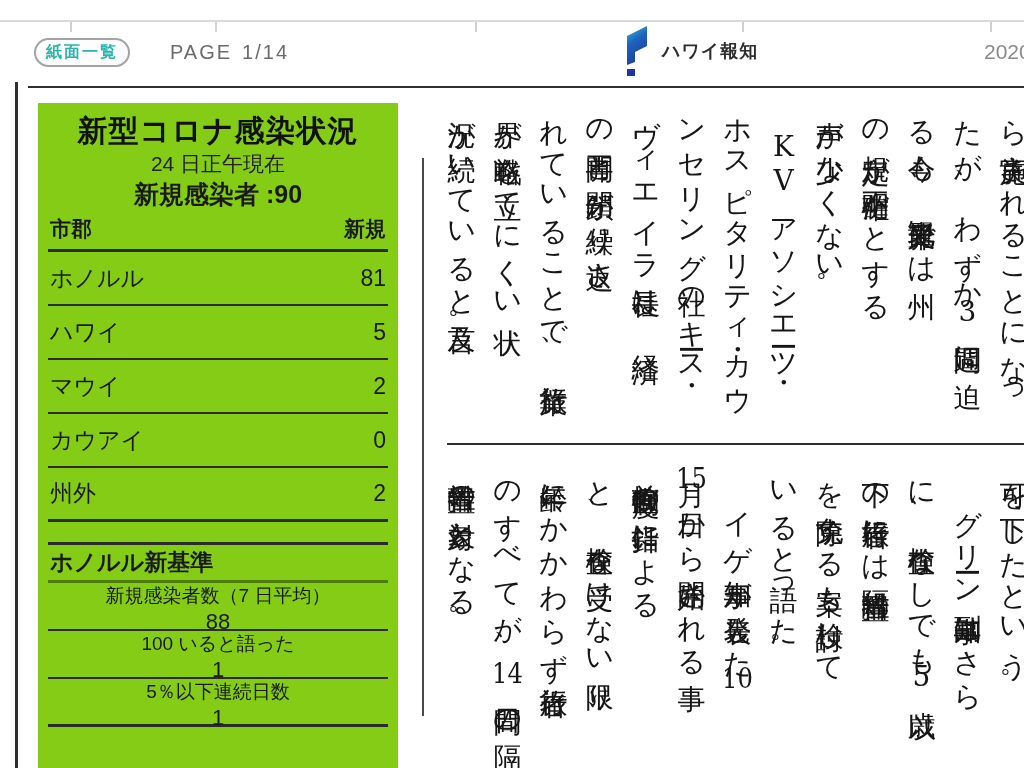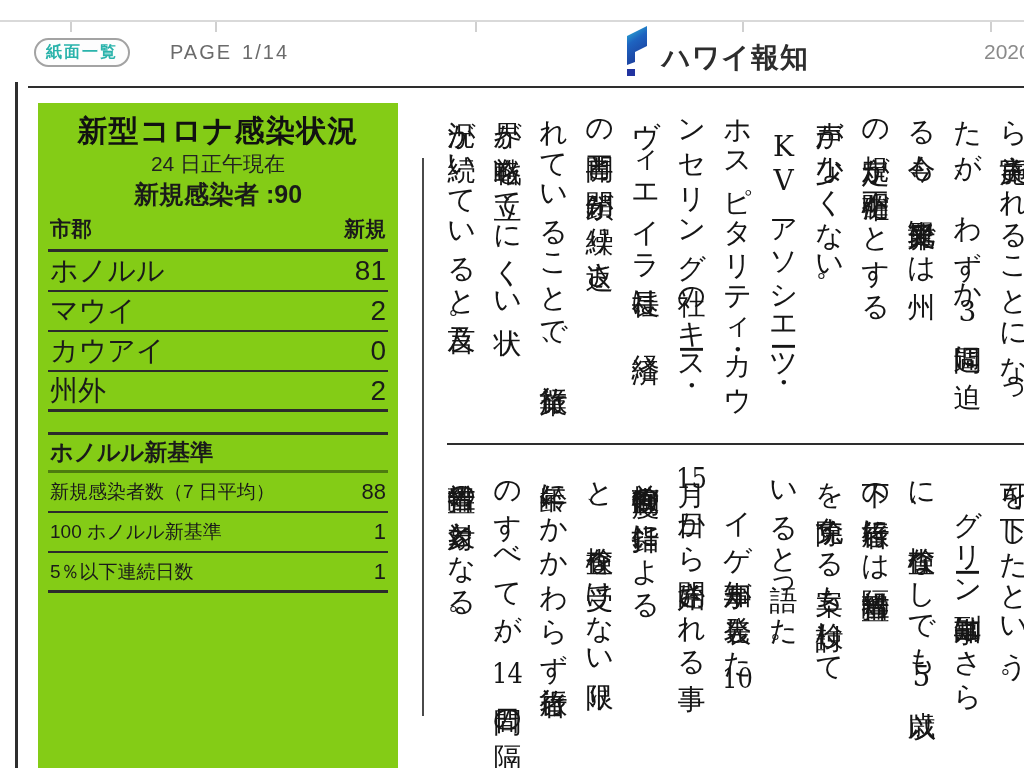--- a/index.html
+++ b/index.html
@@ -12,50 +12,50 @@
   .tick { position:absolute; top:0; width:2px; height:11px; background:#d0d0d0; }
 
   
   .header { position:absolute; top:12px; left:0; width:1024px; height:44px; background:#fff; }
   .pill { position:absolute; left:34px; top:6px; width:96px; height:29px; border:2px solid #a3a3a3;
           border-radius:15px; background:#fdfdfd; color:#2ab3ab; font-size:16px; font-weight:bold;
           display:flex; align-items:center; justify-content:center; letter-spacing:2px; cursor:pointer; }
   .pageind { position:absolute; left:170px; top:9px; font-size:20px; color:#6b6b6b;
              letter-spacing:2px; display:flex; gap:10px; }
   .logo { position:absolute; left:620px; top:-8px; width:34px; height:54px; }
-  .brand { position:absolute; left:662px; top:7px; font-size:28px; font-weight:bold; color:#2d2d2d; letter-spacing:1px; }
+  .brand { position:absolute; left:662px; top:7px; font-size:18px; font-weight:bold; color:#2d2d2d; letter-spacing:1px; }
   .date { position:absolute; left:984px; top:8px; font-size:21px; color:#8a8a8a; white-space:nowrap; }
 
   
   .page { position:absolute; top:56px; left:0; width:1024px; height:712px; background:#fff; overflow:hidden; }
   .left-bar  { position:absolute; left:15px; top:6px;  width:3px;  height:706px; background:#2e2e2e; }
   .top-rule  { position:absolute; left:28px; top:10px; width:996px; height:2px;  background:#2e2e2e; }
   .mid-divider { position:absolute; left:422px; top:82px;  width:2px;  height:558px; background:#4a4a4a; }
   .art-divider { position:absolute; left:447px; top:367px; width:577px; height:2px; background:#2e2e2e; }
 
   
   .table { position:absolute; left:38px; top:27px; width:360px; height:686px;
            background:#84cc16; color:#1a1a1a; padding:8px 10px 0; }
   .t-title { font-size:30px; font-weight:bold; text-align:center; line-height:40px; color:#111; letter-spacing:1px; }
   .t-asof  { font-size:21px; text-align:center; line-height:26px; color:#222; }
   .t-new   { font-size:25px; font-weight:bold; text-align:center; line-height:34px; }
   .t-head  { display:flex; justify-content:space-between; font-size:21px; font-weight:bold;
              height:38px; align-items:flex-end; padding:0 2px 6px; }
   .rows { border-top:3px solid #2b2b2b; }
-  .trow { height:40px; display:flex; justify-content:space-between; align-items:center;
-          border-bottom:2px solid #2b2b2b; font-size:28px; padding:0 2px; }
+  .trow { height:54px; display:flex; justify-content:space-between; align-items:center;
+          border-bottom:2px solid #2b2b2b; font-size:23px; padding:0 2px; }
   .rows .trow:last-child { border-bottom:3px solid #2b2b2b; }
   .totals { margin-top:14px; }
   .totrow { height:35px; display:flex; justify-content:space-between; align-items:center;
             font-size:23px; padding:0 2px; }
   .sec-div { margin-top:20px; border-top:3px solid #2b2b2b; }
   .t-sec { font-size:23px; font-weight:bold; height:38px; display:flex; align-items:center;
            border-bottom:3px solid #4d7c0f; padding:0 2px; }
-  .metrics .mrow { height:40px; display:flex; justify-content:space-between; align-items:center;
-                   border-bottom:2px solid #2b2b2b; font-size:19px; padding:0 2px; }
+  .metrics .mrow { height:48px; display:flex; justify-content:space-between; align-items:center;
+                   border-bottom:2px solid #2b2b2b; font-size:19px; padding:0 2px;flex-direction:column; }
   .metrics .mrow:last-child { border-bottom:3px solid #2b2b2b; }
   .metrics .tvalue { font-size:22px; }
 
   
   .vtext { position:absolute; writing-mode:vertical-rl; text-orientation:upright;
            font-family:"DejaVu Serif", serif; color:#161616; font-size:28px;
            letter-spacing:1.5px; line-height:46px; }
   .vtext.top    { left:438px; top:24px;  width:598px; height:348px; }
   .vtext.bottom { left:438px; top:386px; width:598px; height:326px; }
   .vcol { white-space:nowrap; }
@@ -109,20 +109,24 @@
         <span>市郡</span>
         <span>新規</span>
       </div>
       <div class="rows">
 
           <div class="trow">
             <span class="tlabel">ホノルル</span>
             <span class="tvalue">81</span>
           </div>
 
+          <div class="trow">
+            <span class="tlabel">ハワイ</span>
+            <span class="tvalue">5</span>
+          </div>
 
           <div class="trow">
             <span class="tlabel">マウイ</span>
             <span class="tvalue">2</span>
           </div>
 
           <div class="trow">
             <span class="tlabel">カウアイ</span>
             <span class="tvalue">0</span>
           </div>
@@ -135,21 +139,21 @@
       <div class="sec-div"></div>
       <div class="t-sec">ホノルル新基準</div>
       <div class="metrics">
 
           <div class="mrow">
             <span class="tlabel">新規感染者数（7 日平均）</span>
             <span class="tvalue">88</span>
           </div>
 
           <div class="mrow">
-            <span class="tlabel">100 ホノルル新基準</span>
+            <span class="tlabel">100 いると語った</span>
             <span class="tvalue">1</span>
           </div>
 
 
           <div class="mrow">
             <span class="tlabel">5％以下連続日数</span>
             <span class="tvalue">1</span>
           </div>
         </div>
     </div>

